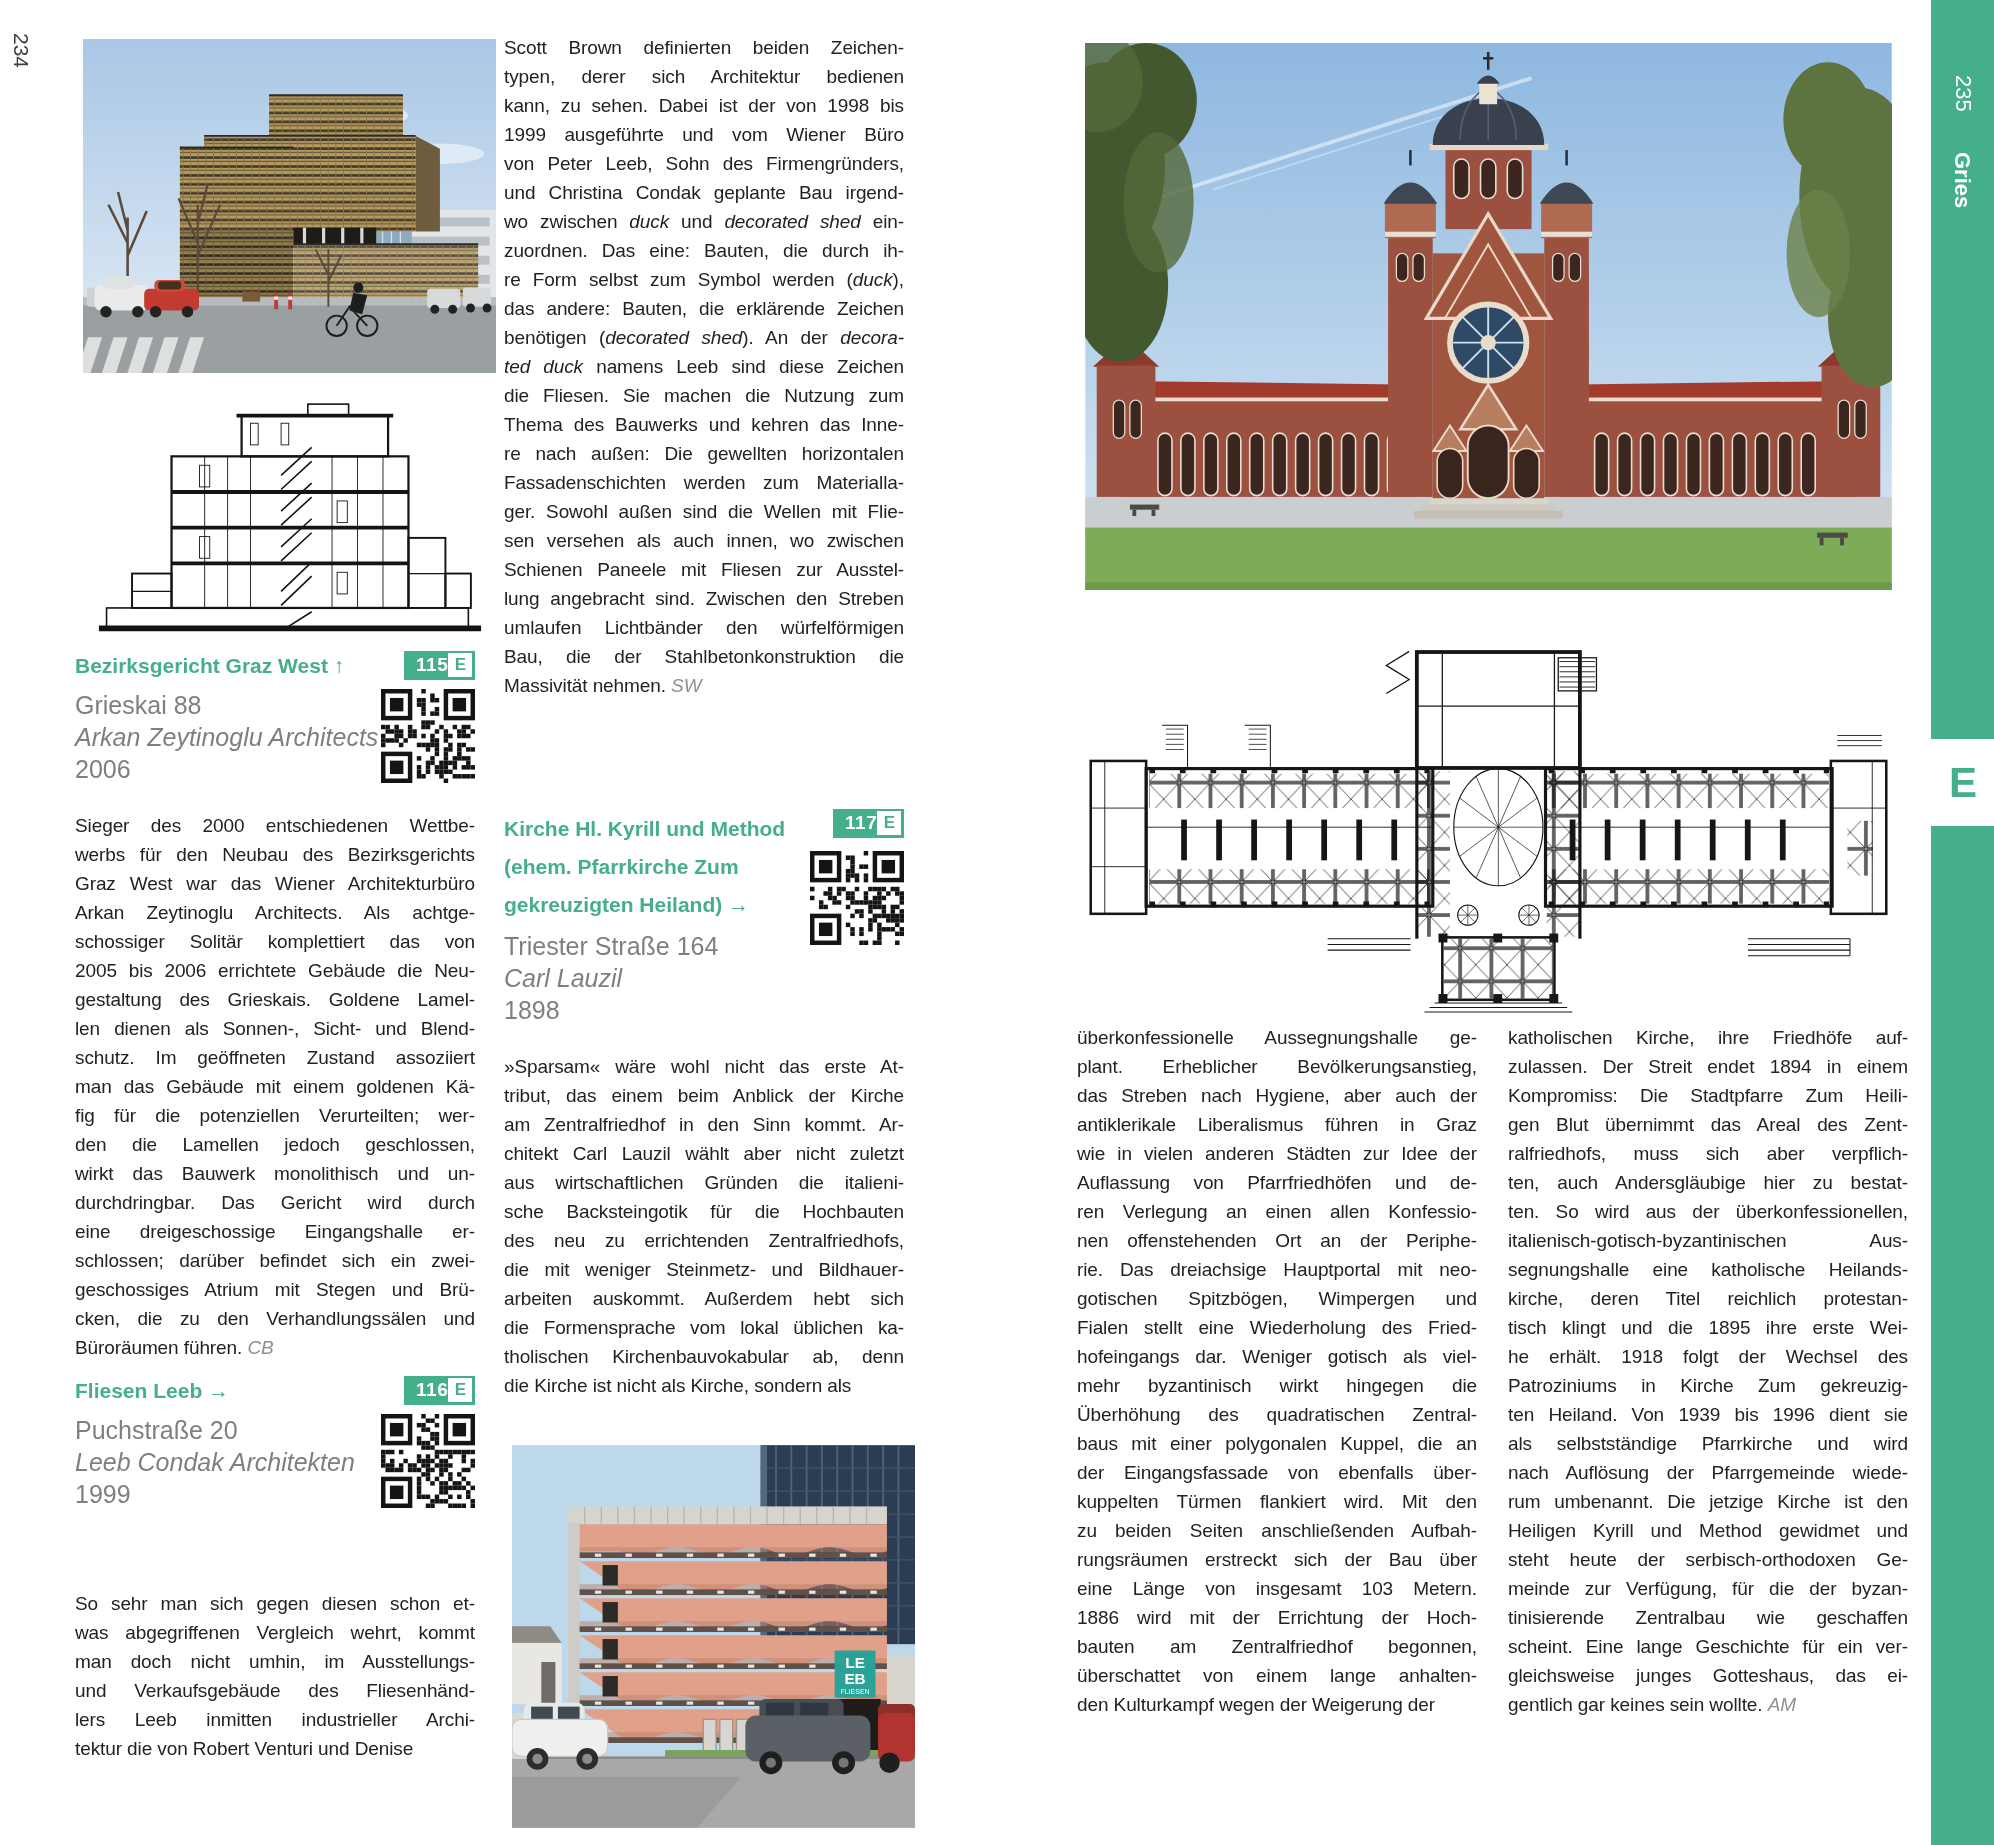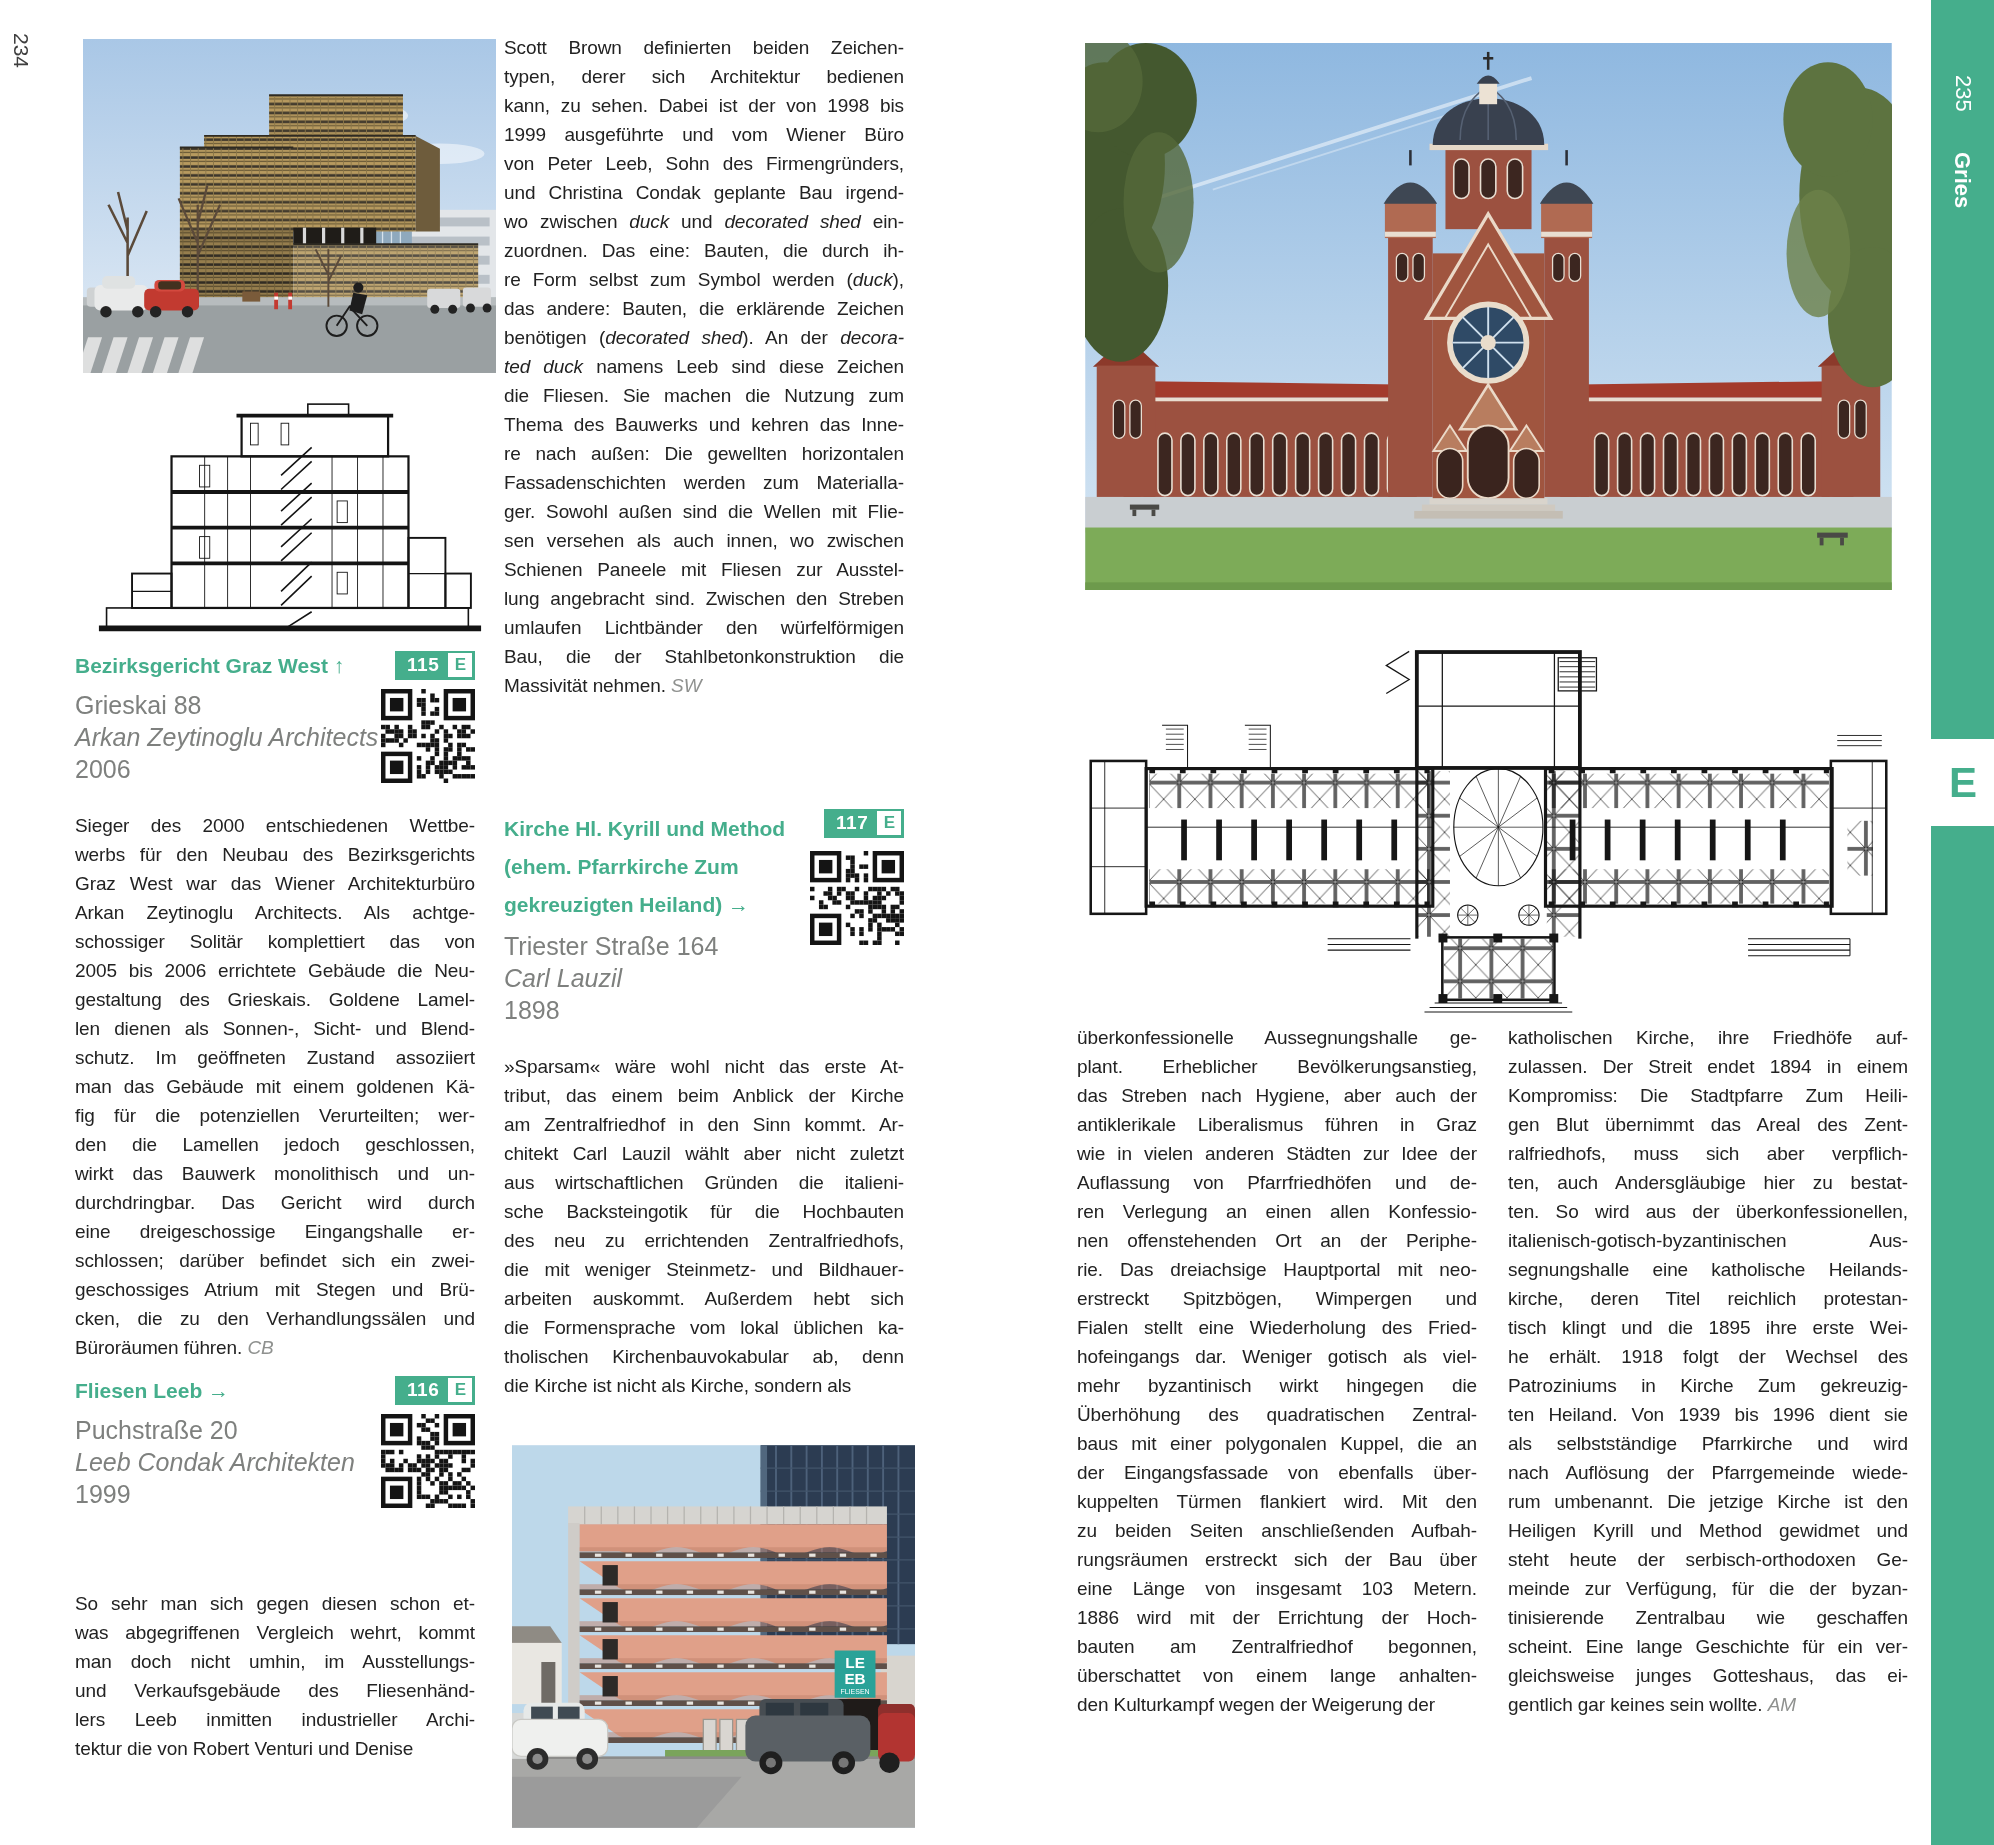--- a/index.html
+++ b/index.html
@@ -18,21 +18,21 @@
   .ini{color:#8f918f;font-style:italic}
 
   
   .entry{position:absolute}
   .entry-title{font-size:21px;font-weight:bold;color:var(--accent,#45AE8C);line-height:28px;max-width:316px}
   .entry-title .jl{text-align:center;text-align-last:left;line-height:38px}
   .addr{font-size:25px;color:#7e807e;line-height:32px;margin-top:9px}
   .addr .it{font-style:italic}
   .badge{position:absolute;top:-1.3px;right:0;display:flex;align-items:center;height:29px;
     background:var(--accent,#45AE8C);padding-left:11.5px}
-  .badge-num{color:#fff;font-weight:bold;font-size:19px;letter-spacing:0.6px;padding-right:9px}
+  .badge-num{color:#fff;font-weight:bold;font-size:19px;letter-spacing:0.6px;}
   .badge-zone{width:24px;height:24px;margin-right:2.6px;background:#fff;color:var(--accent,#45AE8C);
     font-weight:bold;font-size:17px;display:flex;align-items:center;justify-content:center}
   .qr{position:absolute;right:0;width:94px;height:94px}
 
   
   .vtext{writing-mode:vertical-rl;white-space:nowrap}
   .pagenum-left{left:9px;top:33px;font-size:21px;color:#3f3f3f}
 
   
   .sidebar{left:1931px;top:0;width:64px;height:1845px;background:var(--accent,#45AE8C)}
@@ -1142,21 +1142,21 @@
   <div class="abs para" style="left:1077px;top:1023px;width:400px">
       <div class="jl">überkonfessionelle Aussegnungshalle ge-</div>
       <div class="jl">plant. Erheblicher Bevölkerungsanstieg,</div>
       <div class="jl">das Streben nach Hygiene, aber auch der</div>
       <div class="jl">antiklerikale Liberalismus führen in Graz</div>
       <div class="jl">wie in vielen anderen Städten zur Idee der</div>
       <div class="jl">Auflassung von Pfarrfriedhöfen und de-</div>
       <div class="jl">ren Verlegung an einen allen Konfessio-</div>
       <div class="jl">nen offenstehenden Ort an der Periphe-</div>
       <div class="jl">rie. Das dreiachsige Hauptportal mit neo-</div>
-      <div class="jl">erstreckt Spitzbögen, Wimpergen und</div>
+      <div class="jl">gotischen Spitzbögen, Wimpergen und</div>
       <div class="jl">Fialen stellt eine Wiederholung des Fried-</div>
       <div class="jl">hofeingangs dar. Weniger gotisch als viel-</div>
       <div class="jl">mehr byzantinisch wirkt hingegen die</div>
       <div class="jl">Überhöhung des quadratischen Zentral-</div>
       <div class="jl">baus mit einer polygonalen Kuppel, die an</div>
       <div class="jl">der Eingangsfassade von ebenfalls über-</div>
       <div class="jl">kuppelten Türmen flankiert wird. Mit den</div>
       <div class="jl">zu beiden Seiten anschließenden Aufbah-</div>
       <div class="jl">rungsräumen erstreckt sich der Bau über</div>
       <div class="jl">eine Länge von insgesamt 103 Metern.</div>

